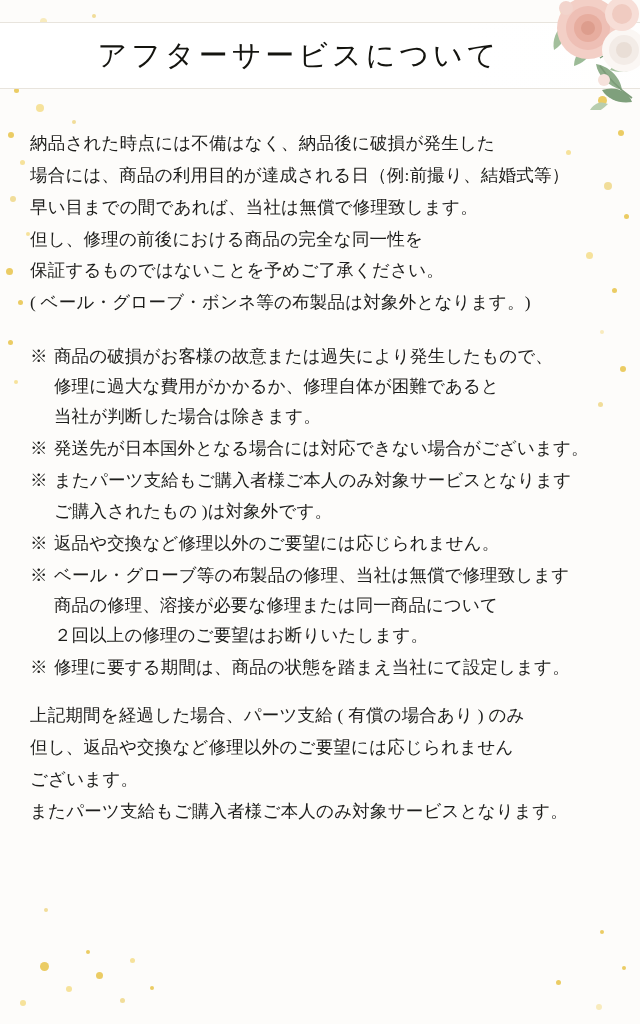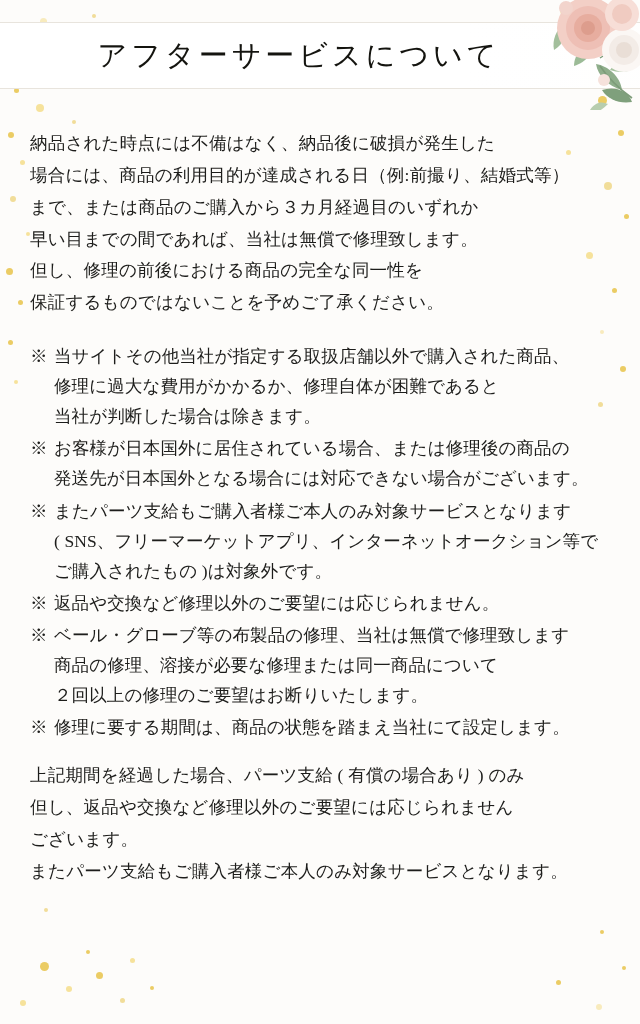--- a/index.html
+++ b/index.html
@@ -200,50 +200,48 @@
       <circle cx="100" cy="86" r="6" fill="#f6e2dc"></circle>
     </g>
   </svg>
 </div>
 
 <div class="content">
 
   <p class="para">
     <span class="line">納品された時点には不備はなく、納品後に破損が発生した</span>
     <span class="line">場合には、商品の利用目的が達成される日（例:前撮り、結婚式等）</span>
-    <span class="line">まで、または商品のご購入から３カ月経過目のいずれか</span>
     <span class="line">早い目までの間であれば、当社は無償で修理致します。</span>
     <span class="line">但し、修理の前後における商品の完全な同一性を</span>
     <span class="line">保証するものではないことを予めご了承ください。</span>
+    <span class="line">( ベール・グローブ・ボンネ等の布製品は対象外となります。)</span>
   </p>
 
   <div class="notes">
 
     <div class="note">
       <span class="note-mark">※</span>
       <span class="note-body">
-        <span class="line">当サイトその他当社が指定する取扱店舗以外で購入された商品、</span>
+        <span class="line">商品の破損がお客様の故意または過失により発生したもので、</span>
         <span class="line">修理に過大な費用がかかるか、修理自体が困難であると</span>
         <span class="line">当社が判断した場合は除きます。</span>
       </span>
     </div>
 
     <div class="note">
       <span class="note-mark">※</span>
       <span class="note-body">
-        <span class="line">お客様が日本国外に居住されている場合、または修理後の商品の</span>
         <span class="line">発送先が日本国外となる場合には対応できない場合がございます。</span>
       </span>
     </div>
 
     <div class="note">
       <span class="note-mark">※</span>
       <span class="note-body">
         <span class="line">またパーツ支給もご購入者様ご本人のみ対象サービスとなります</span>
-        <span class="line">( SNS、フリーマーケットアプリ、インターネットオークション等で</span>
         <span class="line">ご購入されたもの )は対象外です。</span>
       </span>
     </div>
 
     <div class="note">
       <span class="note-mark">※</span>
       <span class="note-body">
         <span class="line">返品や交換など修理以外のご要望には応じられません。</span>
       </span>
     </div>

